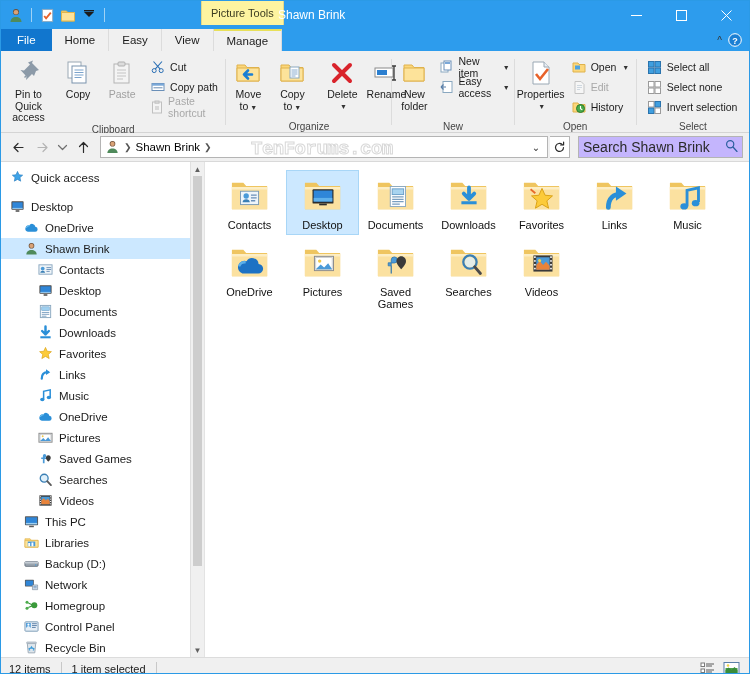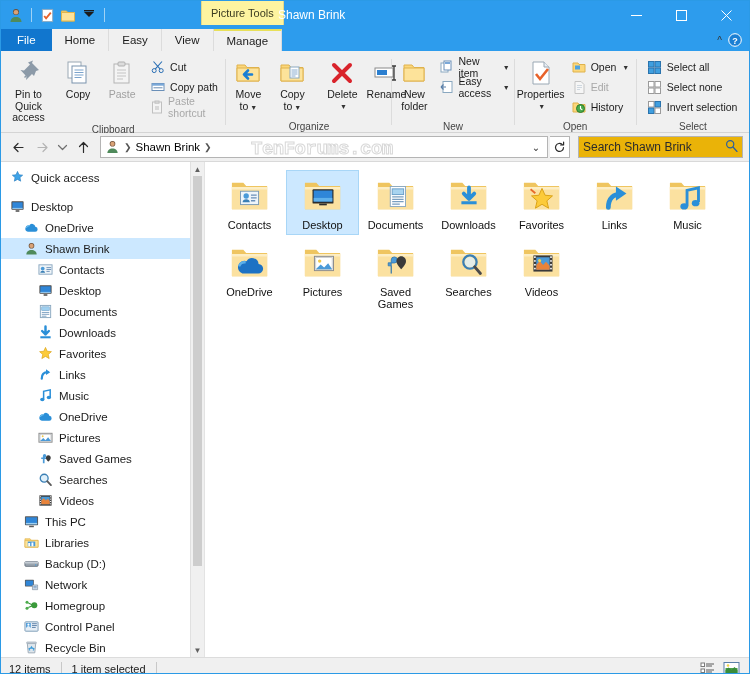--- a/index.html
+++ b/index.html
@@ -107,23 +107,23 @@
     color:transparent;
     -webkit-text-stroke:1px #d8d8d8;
     text-shadow:0 0 0 rgba(0,0,0,0);
     white-space:nowrap;
     pointer-events:none;
   }
   .addr-dd{ margin-left:auto; width:18px; text-align:center; color:#333; font-size:10px; z-index:2;}
   .refresh{ width:20px;height:22px;display:flex;align-items:center;justify-content:center;
     border:1px solid #b4b4b4; border-left:none; background:#fff; }
   .search{
-    width:165px; height:22px; background:#eab308; border:1px solid #b4b4b4;
+    width:165px; height:22px; background:#c4b5fd; border:1px solid #b4b4b4;
     display:flex; align-items:center; padding:0 4px; margin-left:6px;
-    font-size:12px; color:#333;
+    font-size:14px; color:#333;
   }
   .search .ph{ flex:1; color:#2b2b2b;}
 
   
   .main{ display:flex; height:496px; border-top:1px solid #d9d9d9; }
 
   .navpane{
     width:204px; background:#fff; position:relative; overflow:hidden;
     border-right:1px solid #e3e3e3;
   }

